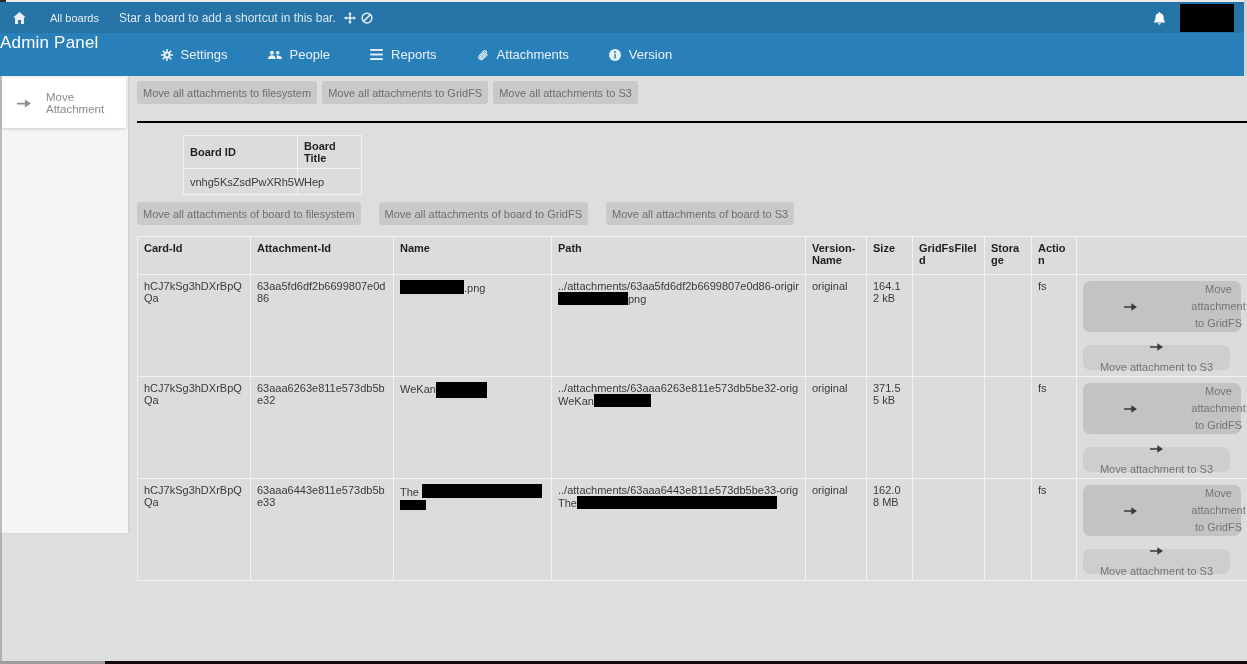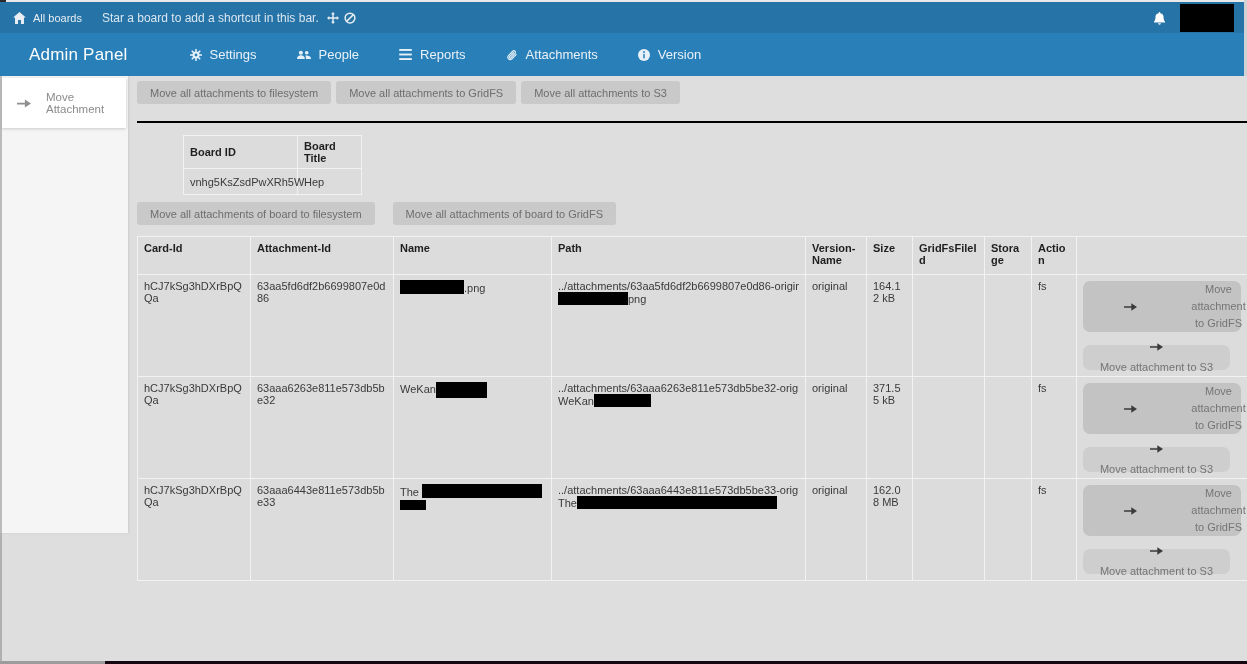--- a/index.html
+++ b/index.html
@@ -19,32 +19,32 @@
   .bottom-bar .seg-gray { width:105px; background:#9c9c9c; }
   .bottom-bar .seg-black { flex:1; background:#160711; }
 
   
   .topbar {
     position:absolute; top:2px; left:0; right:3px; height:31px;
     background:#2573a7; color:#e8eef4;
     display:flex; align-items:center; padding:0 10px 0 13px;
     font-size:11px;
   }
-  .topbar .allboards { display:flex; align-items:flex-end; gap:7px; cursor:pointer; }
+  .topbar .allboards { display:flex; align-items:flex-end; gap:24px; cursor:pointer; }
   .topbar .star-hint { margin-left:20px; font-size:12px; color:#dbe7f0; }
   .topbar .hint-icons { display:flex; align-items:center; gap:5px; margin-left:8px; }
   .topbar .spacer { flex:1; }
   .topbar .bell { margin-right:14px; display:flex; align-items:center; }
   .member-redacted { width:54px; height:28px; background:#000; }
 
   
   .adminbar {
     position:absolute; top:33px; left:0; right:3px; height:43px;
     background:#2980b9; color:#fff;
-    display:flex; align-items:center; padding-left:29px;
+    display:flex; 
   }
   .adminbar .title { font-size:17px; color:#fdfdfd; letter-spacing:.2px; }
   .adminbar .menu { display:flex; align-items:center; margin-left:62px; gap:40px; }
   .adminbar .menu-item { display:flex; align-items:center; gap:8px; font-size:13px; color:#e9f1f8; cursor:pointer; }
 
   .icon { display:inline-flex; align-items:center; justify-content:center; flex:0 0 auto; }
 
   
   .sidebar {
     position:absolute; top:76px; left:0; width:128px; height:457px;
@@ -58,21 +58,21 @@
   }
 
   
   .main { position:absolute; top:76px; left:128px; right:0; bottom:0; padding:5px 0 0 9px; }
 
   .btn-row { display:flex; gap:5px; }
   .btn-row.board { gap:18px; margin-top:7px; }
   .btn {
     background:#c9c9c9; border:none; border-radius:3px;
     color:#6e6e6e; font-size:11px; font-family:inherit;
-    height:23px; padding:0 13px; cursor:pointer; white-space:nowrap;
+    height:23px; padding:0 6px; cursor:pointer; white-space:nowrap;
   }
   .black-rule { height:2px; background:#000; margin:17px 0 12px 0; }
 
   
   table.board-tbl { border-collapse:collapse; table-layout:fixed; width:178px;margin-left:46px; }
   table.board-tbl th, table.board-tbl td {
     border:1px solid #f2f2f2; background:#dcdcdc;
     font-size:11px; text-align:left; padding:4px 6px; vertical-align:middle;
   }
   table.board-tbl th { font-weight:bold; color:#1f1f1f; height:25px; }
@@ -253,20 +253,21 @@
     <tr>
       <td>vnhg5KsZsdPwXRh5W</td>
       <td>Hep</td>
     </tr>
   </tbody>
     </table>
 
   <div class="btn-row board">
     <button class="btn">Move all attachments of board to filesystem</button>
     <button class="btn">Move all attachments of board to GridFS</button>
+    <button class="btn">Move all attachments of board to S3</button>
   </div>
 
   <table class="att">
     <colgroup>
       <col style="width:113px">
         <col style="width:143px">
         <col style="width:158px">
         <col style="width:254px">
       <col style="width:61px">
         <col style="width:46px">

